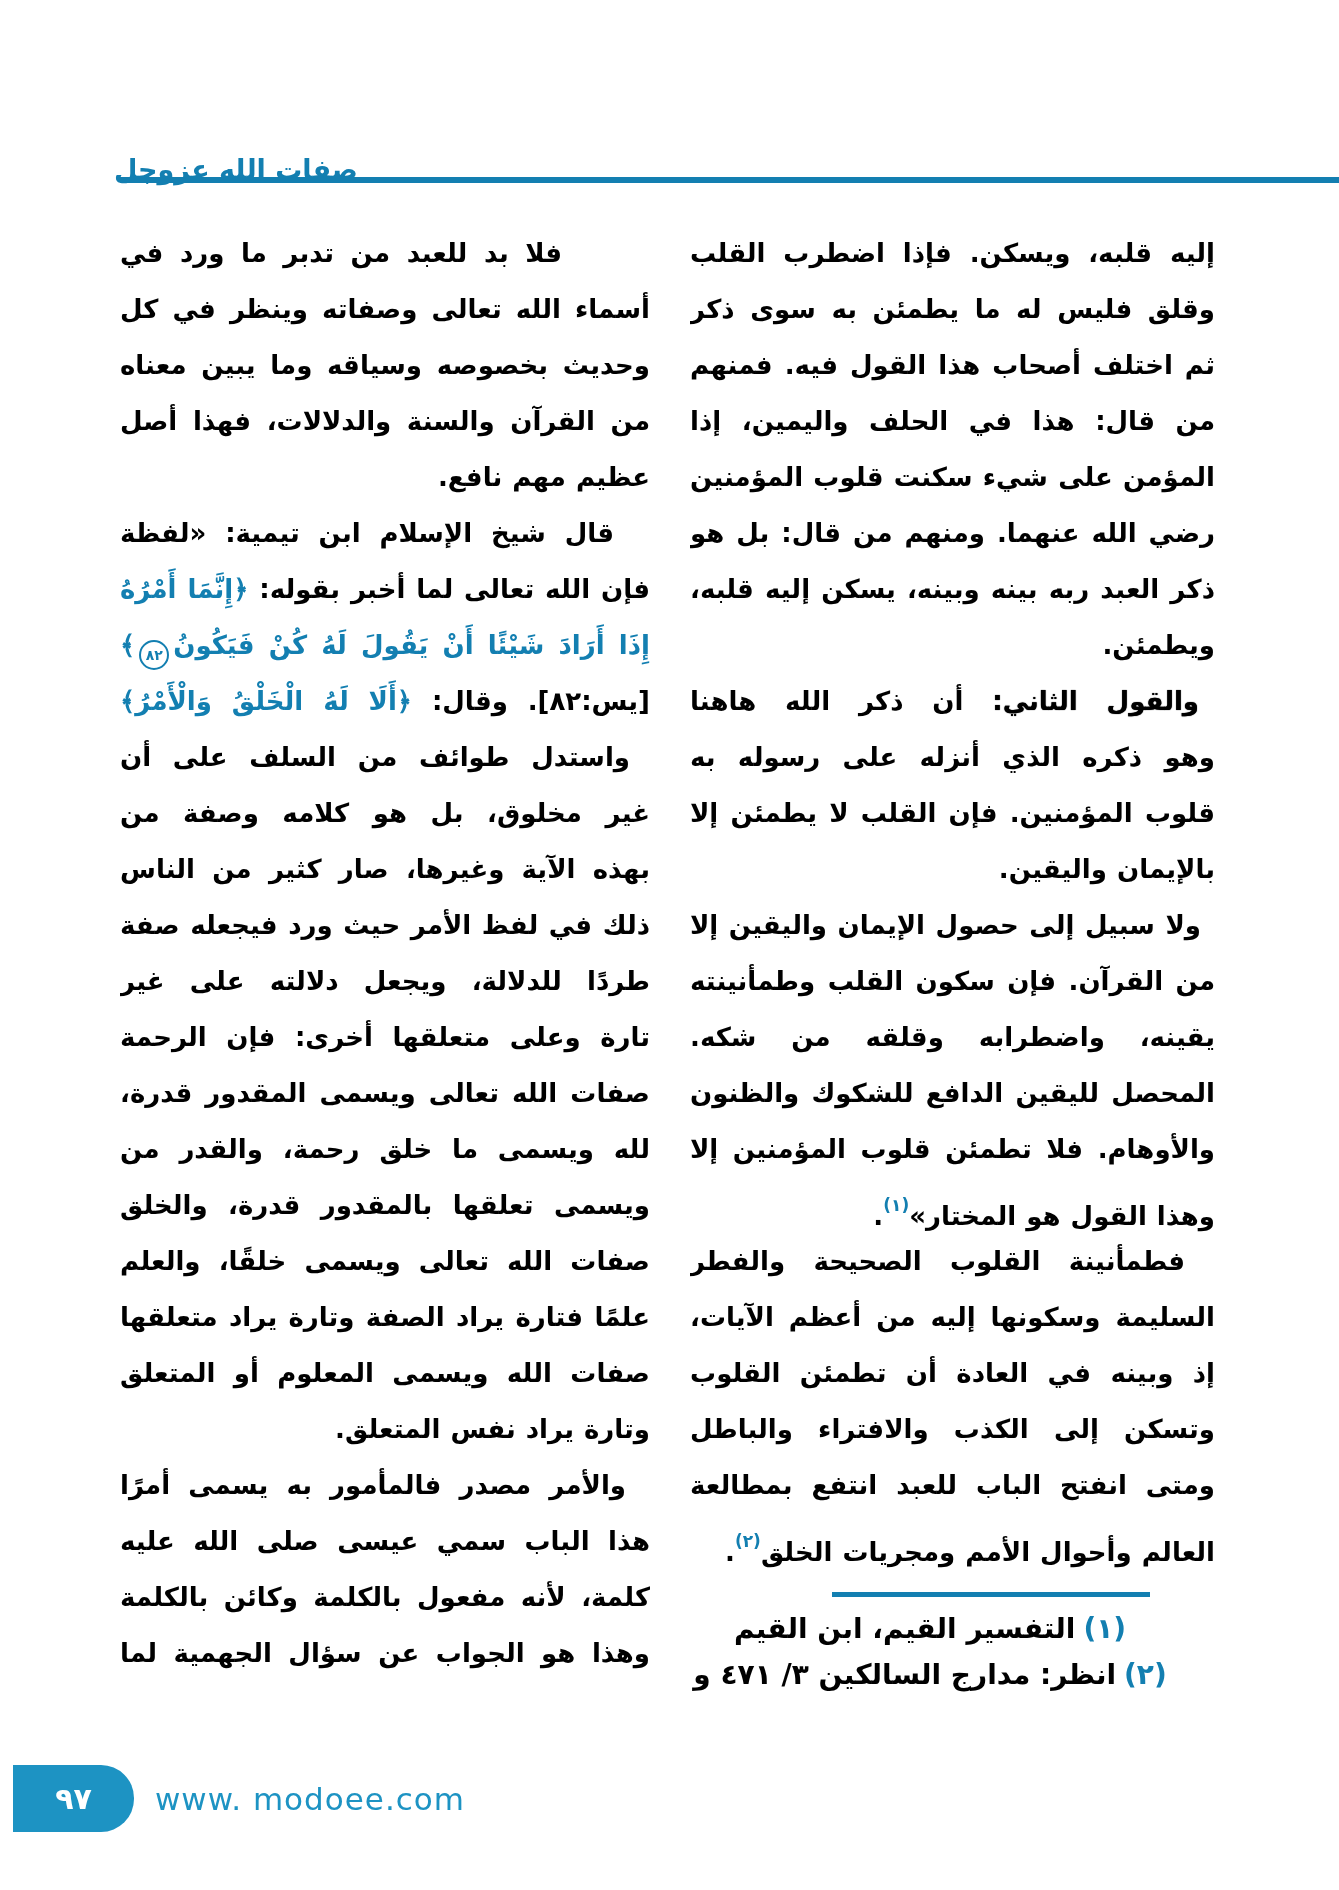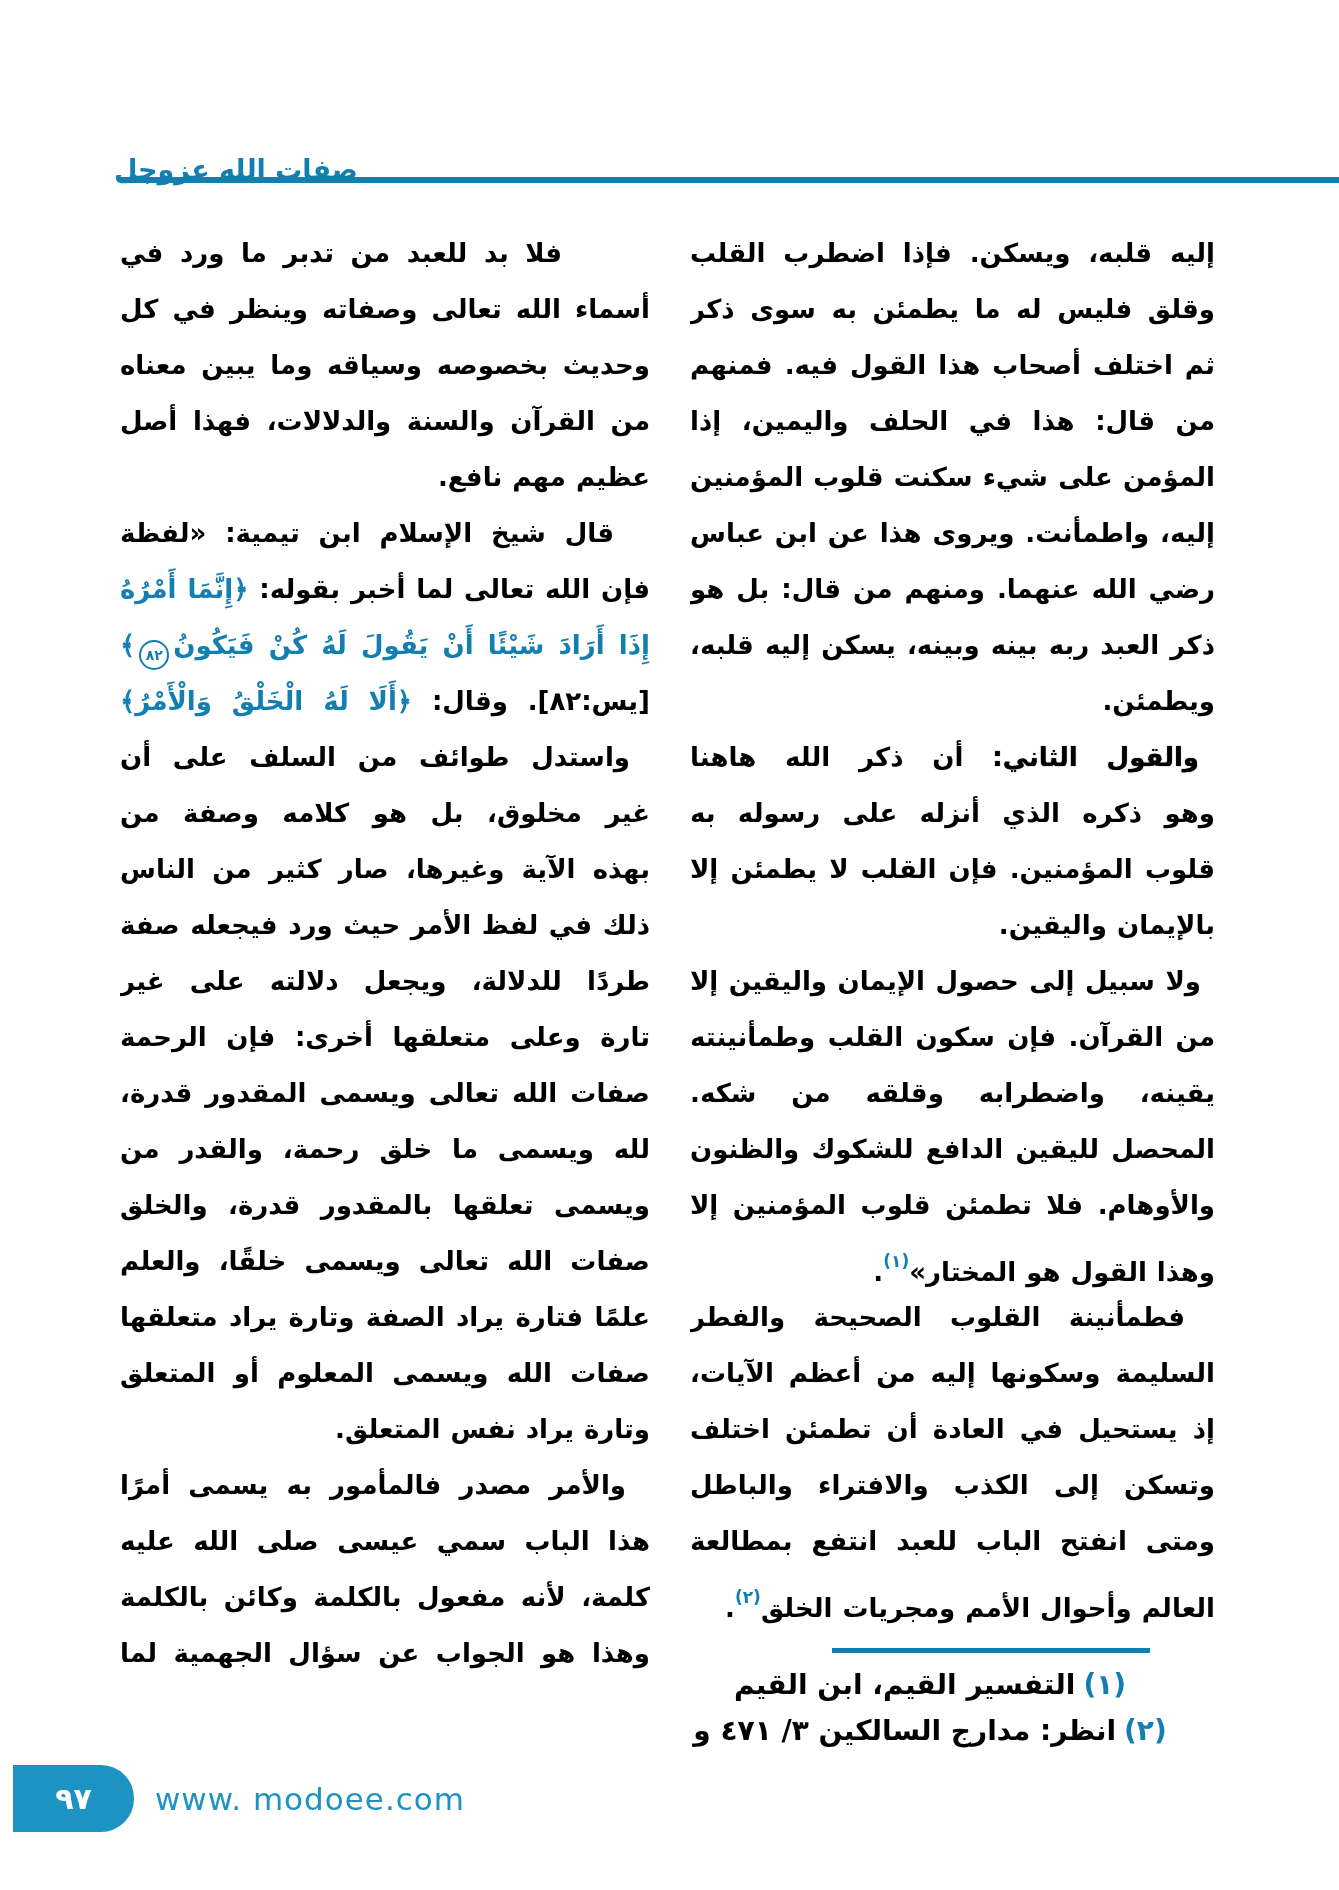--- a/index.html
+++ b/index.html
@@ -62,37 +62,36 @@
   <div class="title">صفات الله عزوجل</div>
   <div class="rule"></div>
 
   <div class="content">
     <div class="col col-right">
         <div class="line fill"><span class="seg-n">إليه قلبه، ويسكن. فإذا اضطرب القلب</span></div>
         <div class="line fill"><span class="seg-n">وقلق فليس له ما يطمئن به سوى ذكر الله.</span></div>
         <div class="line fill"><span class="seg-n">ثم اختلف أصحاب هذا القول فيه. فمنهم</span></div>
         <div class="line fill"><span class="seg-n">من قال: هذا في الحلف واليمين، إذا حلف</span></div>
         <div class="line fill"><span class="seg-n">المؤمن على شيء سكنت قلوب المؤمنين</span></div>
-        <div class="line fill"><span class="seg-n">إليه، واطمأنت. ويروى هذا عن ابن عباس</span></div>
         <div class="line fill"><span class="seg-n">رضي الله عنهما. ومنهم من قال: بل هو</span></div>
         <div class="line fill"><span class="seg-n">ذكر العبد ربه بينه وبينه، يسكن إليه قلبه،</span></div>
         <div class="line"><span class="seg-n">ويطمئن.</span></div>
         <div class="line fill" style="padding-right: 16px;"><span class="seg-b">والقول الثاني:</span><span class="seg-n"> أن ذكر الله هاهنا القرآن،</span></div>
         <div class="line fill"><span class="seg-n">وهو ذكره الذي أنزله على رسوله به طمأنينة</span></div>
         <div class="line fill"><span class="seg-n">قلوب المؤمنين. فإن القلب لا يطمئن إلا</span></div>
         <div class="line"><span class="seg-n">بالإيمان واليقين.</span></div>
         <div class="line fill" style="padding-right: 14px;"><span class="seg-n">ولا سبيل إلى حصول الإيمان واليقين إلا</span></div>
         <div class="line fill"><span class="seg-n">من القرآن. فإن سكون القلب وطمأنينته من</span></div>
         <div class="line fill"><span class="seg-n">يقينه، واضطرابه وقلقه من شكه. والقرآن هو</span></div>
         <div class="line fill"><span class="seg-n">المحصل لليقين الدافع للشكوك والظنون</span></div>
         <div class="line fill"><span class="seg-n">والأوهام. فلا تطمئن قلوب المؤمنين إلا به.</span></div>
         <div class="line"><span class="seg-n">وهذا القول هو المختار»</span><span class="seg-f">(١)</span><span class="seg-n">.</span></div>
         <div class="line fill" style="padding-right: 30px;"><span class="seg-n">فطمأنينة القلوب الصحيحة والفطر</span></div>
         <div class="line fill"><span class="seg-n">السليمة وسكونها إليه من أعظم الآيات،</span></div>
-        <div class="line fill"><span class="seg-n">إذ يستحيل في العادة أن تطمئن اختلف</span></div>
+        <div class="line fill"><span class="seg-n">إذ وبينه في العادة أن تطمئن القلوب</span></div>
         <div class="line fill"><span class="seg-n">وتسكن إلى الكذب والافتراء والباطل</span></div>
         <div class="line fill"><span class="seg-n">ومتى انفتح الباب للعبد انتفع بمطالعة تاريخ</span></div>
         <div class="line"><span class="seg-n">العالم وأحوال الأمم ومجريات الخلق</span><span class="seg-f">(٢)</span><span class="seg-n">.</span></div>
         <div class="fn-rule"></div>
         <div class="footnote"><span class="fn-num">(١)</span><span>التفسير القيم، ابن القيم ٣٣٦-٣٣٧.</span></div>
         <div class="footnote"><span class="fn-num">(٢)</span><span>انظر: مدارج السالكين ٣/ ٤٧١ و ١/ ٤٢٥.</span></div>
       </div>
     <div class="col col-left">
         <div class="line fill" style="padding-right: 88px;"><span class="seg-n">فلا بد للعبد من تدبر ما ورد في باب</span></div>
         <div class="line fill"><span class="seg-n">أسماء الله تعالى وصفاته وينظر في كل آية</span></div>

